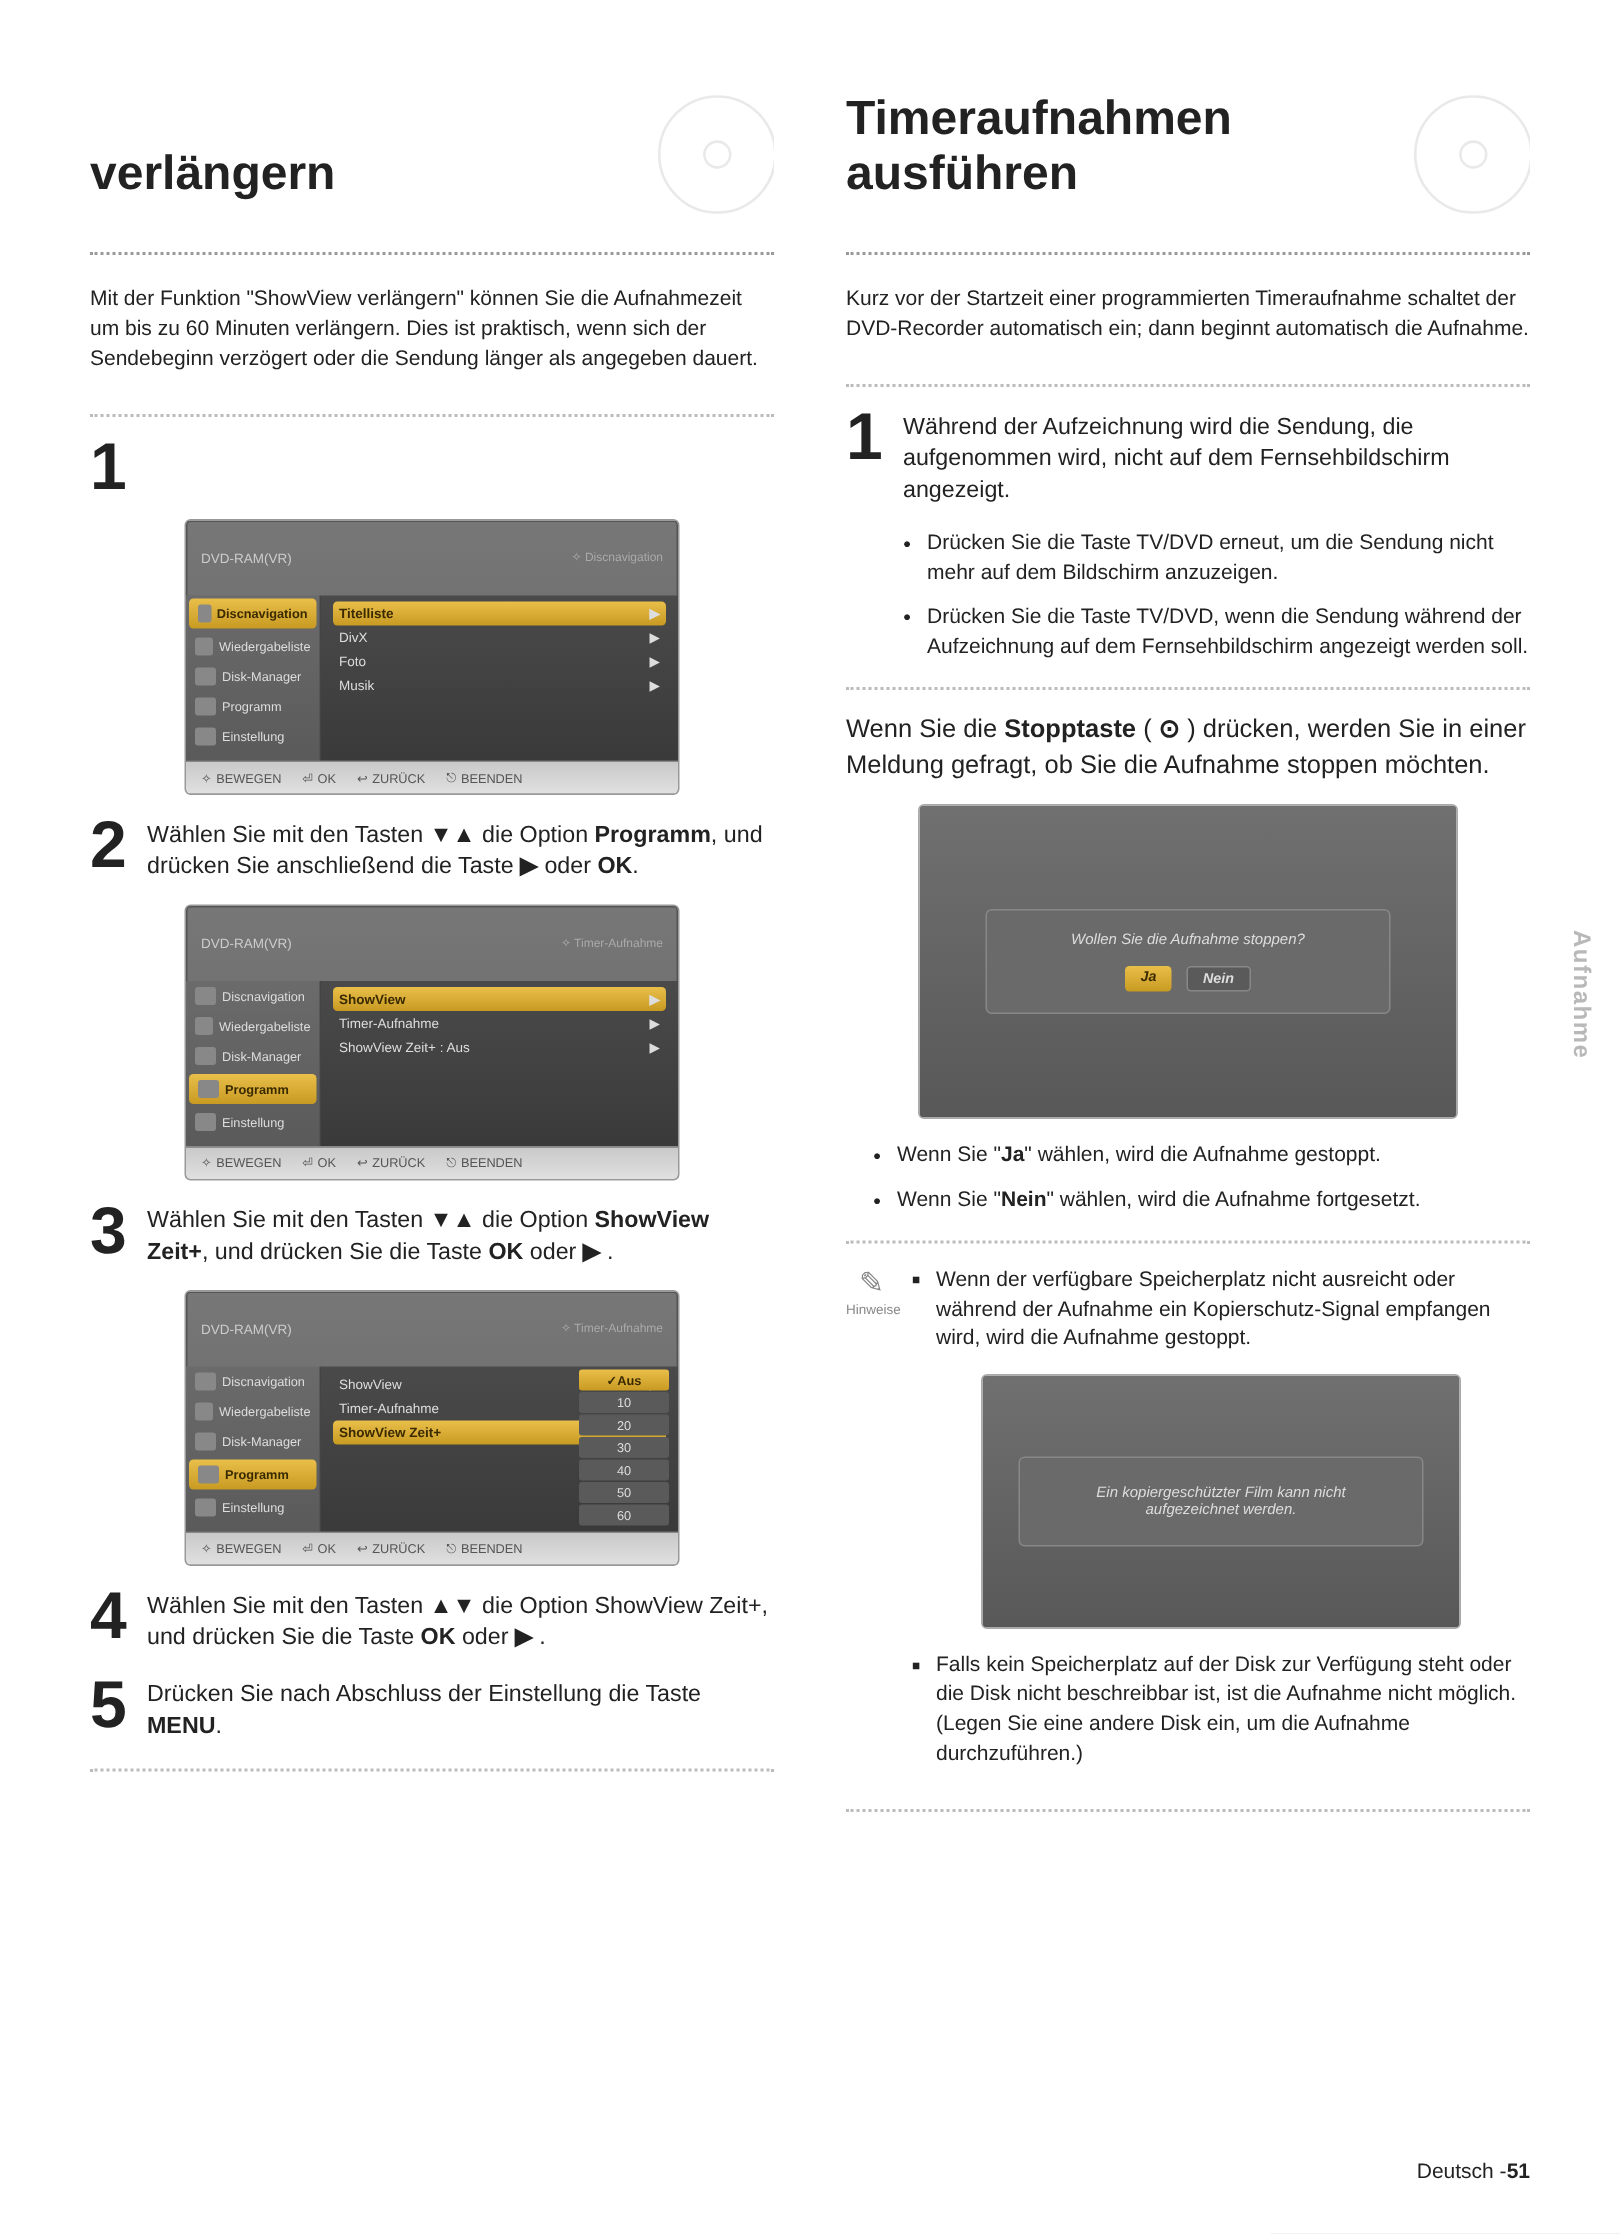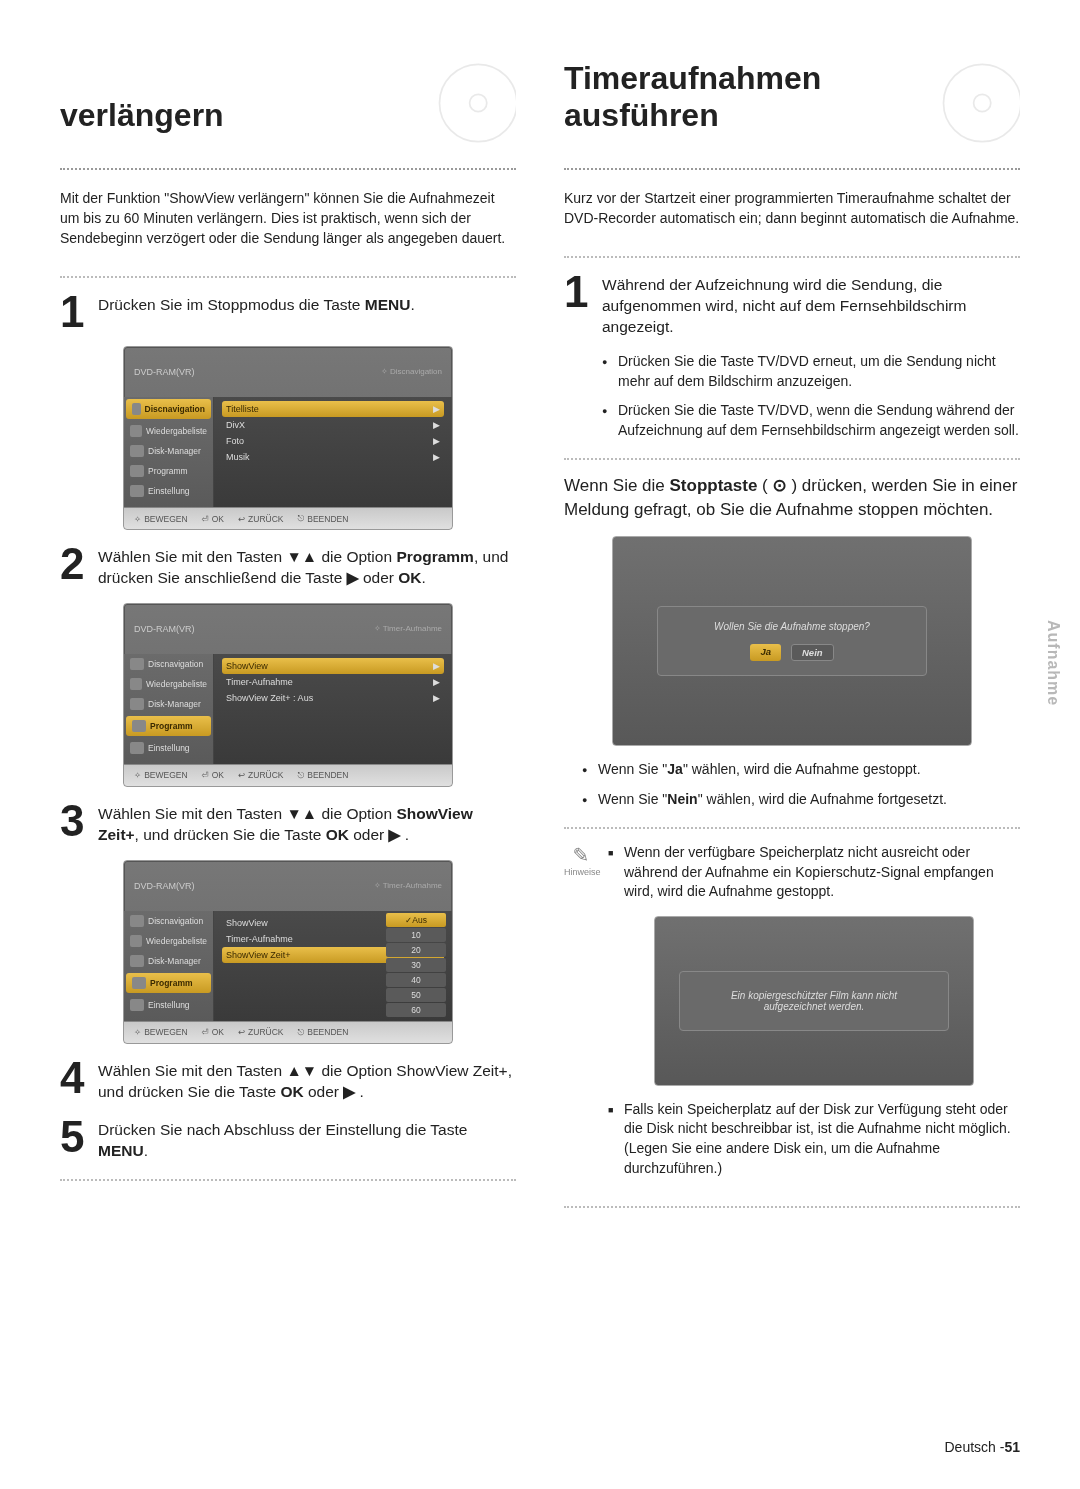--- a/index.html
+++ b/index.html
@@ -48,21 +48,21 @@
   .osd-head { display: flex; justify-content: space-between; padding: 20px 10px; font-size: 9px; color: #ccc; }
   .osd-body { display: flex; height: 110px; }
   .osd-side { width: 90px; background: linear-gradient(#6b6b6b,#5a5a5a); border-right: 1px solid #444; }
   .osd-side-item {
     padding: 4px 6px; font-size: 8.5px; color: #ddd; display: flex; align-items: center; gap: 4px;
   }
   .osd-side-item.hi { background: linear-gradient(#e9bf4a,#c89a22); color: #3a2a00; font-weight: 700; border-radius: 3px; margin: 2px; }
   .osd-side-ico { width: 14px; height: 12px; background: #888; border-radius: 2px; display: inline-block; }
   .osd-main { flex: 1; background: linear-gradient(#4a4a4a,#3a3a3a); padding: 4px 8px; position: relative; }
   .osd-row { display: flex; justify-content: space-between; padding: 3px 4px; font-size: 9px; color: #ddd; }
-  .osd-row.hi { background: linear-gradient(#e9bf4a,#c89a22); color: #3a2a00; font-weight: 400; border-radius: 3px; }
+  .osd-row.hi { background: linear-gradient(#e9bf4a,#c89a22); color: #3a2a00; font-weight: 700; border-radius: 3px; }
   .osd-row .rt { color: #ddd; font-size: 9px; }
   .osd-foot {
     background: linear-gradient(#c9c9c9,#e0e0e0); color: #555; font-size: 8.5px; padding: 5px 10px;
     display: flex; gap: 14px; justify-content: flex-start; border-top: 1px solid #888;
   }
   .osd-foot span { display: inline-flex; align-items: center; gap: 3px; }
   .osd-chip { font-size: 8px; color: #aaa; }
   .osd-sub { position: absolute; right: 6px; top: 2px; width: 60px; }
   .osd-sub .osd-row { padding: 2px 6px; font-size: 8.5px; background: #5a5a5a; border-radius: 2px; margin-bottom: 1px; justify-content: center; }
   .osd-sub .osd-row.hi { background: linear-gradient(#e9bf4a,#c89a22); color: #3a2a00; }
@@ -99,23 +99,20 @@
           <circle cx="70" cy="50" r="45" fill="none" stroke="#888" stroke-width="2"></circle>
           <circle cx="70" cy="50" r="10" fill="none" stroke="#888" stroke-width="2"></circle>
         </svg>
       </h1>
       <p class="intro">Mit der Funktion "ShowView verlängern" können Sie die Aufnahmezeit um bis zu 60 Minuten verlängern. Dies ist praktisch, wenn sich der Sendebeginn verzögert oder die Sendung länger als angegeben dauert.</p>
 
       <hr class="section-sep">
 
       <div class="step">
         <div class="step-num">1</div>
-        <div class="step-text">
-          <span>Drücken Sie im Stoppmodus die Taste </span><b>MENU</b><span>.</span>
-        </div>
       </div>
 
       <div class="osd">
         <div class="osd-head">
           <span>DVD-RAM(VR)</span>
           <span class="osd-chip">✧ <span>Discnavigation</span></span>
         </div>
         <div class="osd-body">
           <div class="osd-side">
             <div class="osd-side-item hi">

